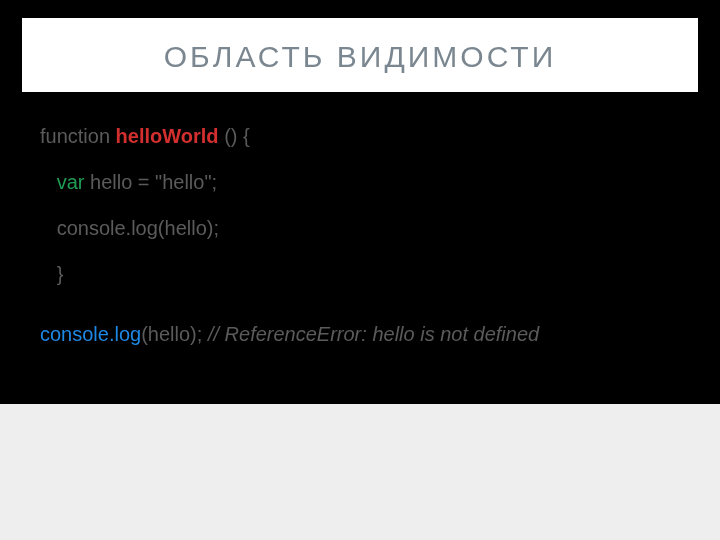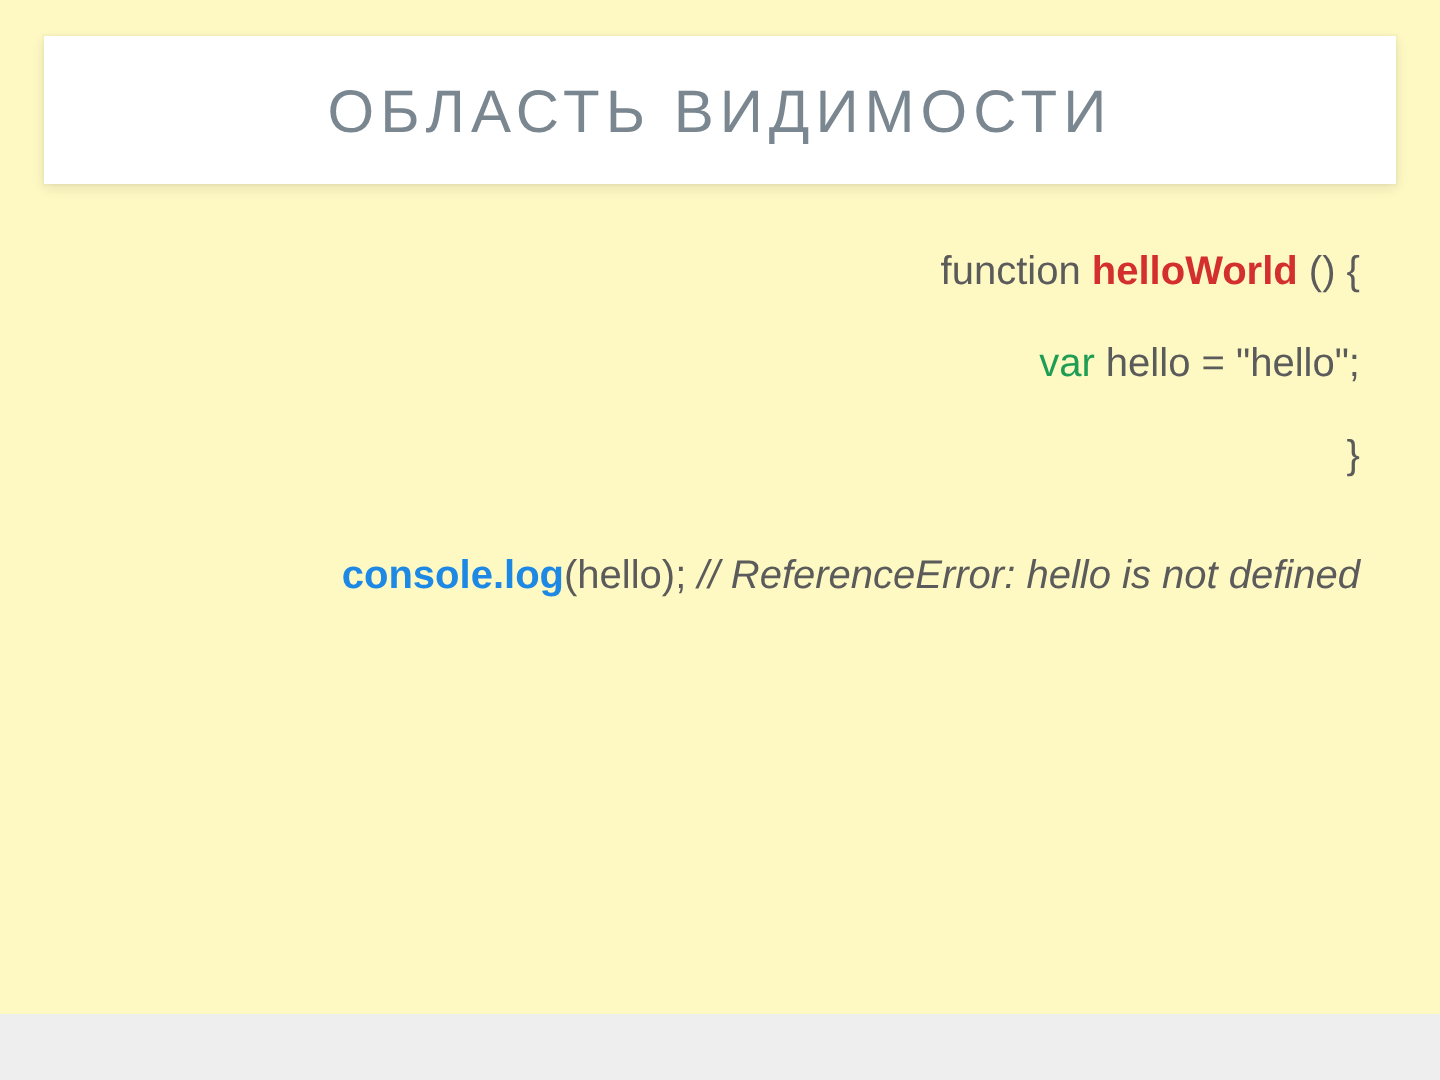--- a/index.html
+++ b/index.html
@@ -6,72 +6,72 @@
     margin: 0;
     padding: 0;
     width: 720px;
     height: 540px;
     font-family: Arial, Helvetica, sans-serif;
     background: #eeeeee;
   }
   .slide {
     box-sizing: border-box;
     width: 720px;
-    height: 507px;
+    height: 404px;
     padding: 18px 22px 22px 22px;
-    background: #fef9c3;
+    background: #000000;
   }
   .title-card {
     background: #ffffff;
     padding: 22px 0 18px 0;
     text-align: center;
     box-shadow: 0 2px 6px rgba(0,0,0,0.10), 0 0 0 1px rgba(0,0,0,0.02);
   }
   .title-card h1 {
     margin: 0;
     font-weight: 400;
     font-size: 30px;
     letter-spacing: 3px;
     color: #7b8790;
   }
   .code-block {
     margin-top: 28px;
     padding: 0 18px;
     font-size: 20px;
     line-height: 1.6;
     color: #5b5b5b;
-    text-align: right;
   }
   .code-line {
     margin-bottom: 14px;
     white-space: pre;
   }
   .gap {
     height: 14px;
   }
   .red    { color: #d32f2f; font-weight: bold; }
   .green  { color: #1f9d55; font-weight: normal; }
-  .blue   { color: #1e88e5; font-weight: bold; margin-left: 31px; }
+  .blue   { color: #1e88e5; font-weight: normal; }
   .italic { font-style: italic; }
 </style>
 </head>
 <body>
 
 <div class="slide">
 
   <div class="title-card">
     <h1>ОБЛАСТЬ ВИДИМОСТИ</h1>
   </div>
 
   <div class="code-block">
 
     <div class="code-line"><span>function </span><span class="red">helloWorld</span><span> () {</span></div>
 
     <div class="code-line"><span>   </span><span class="green">var</span><span> hello = "hello";</span></div>
 
+    <div class="code-line"><span>   console.log(hello);</span></div>
 
     <div class="code-line"><span>   }</span></div>
 
     <div class="gap"></div>
 
 
     <div class="code-line"><span class="blue">console.log</span><span>(hello); </span><span class="italic">// ReferenceError: hello is not defined</span></div>
 
   </div>
 

